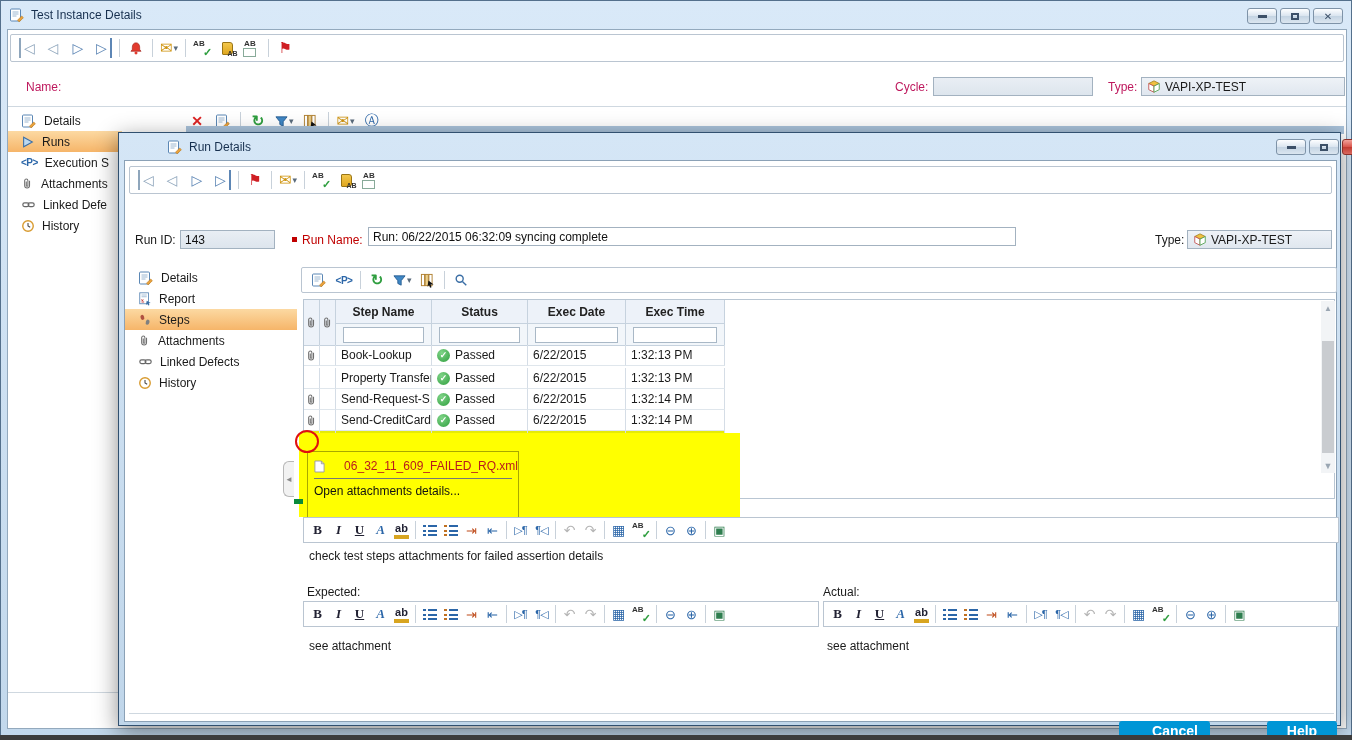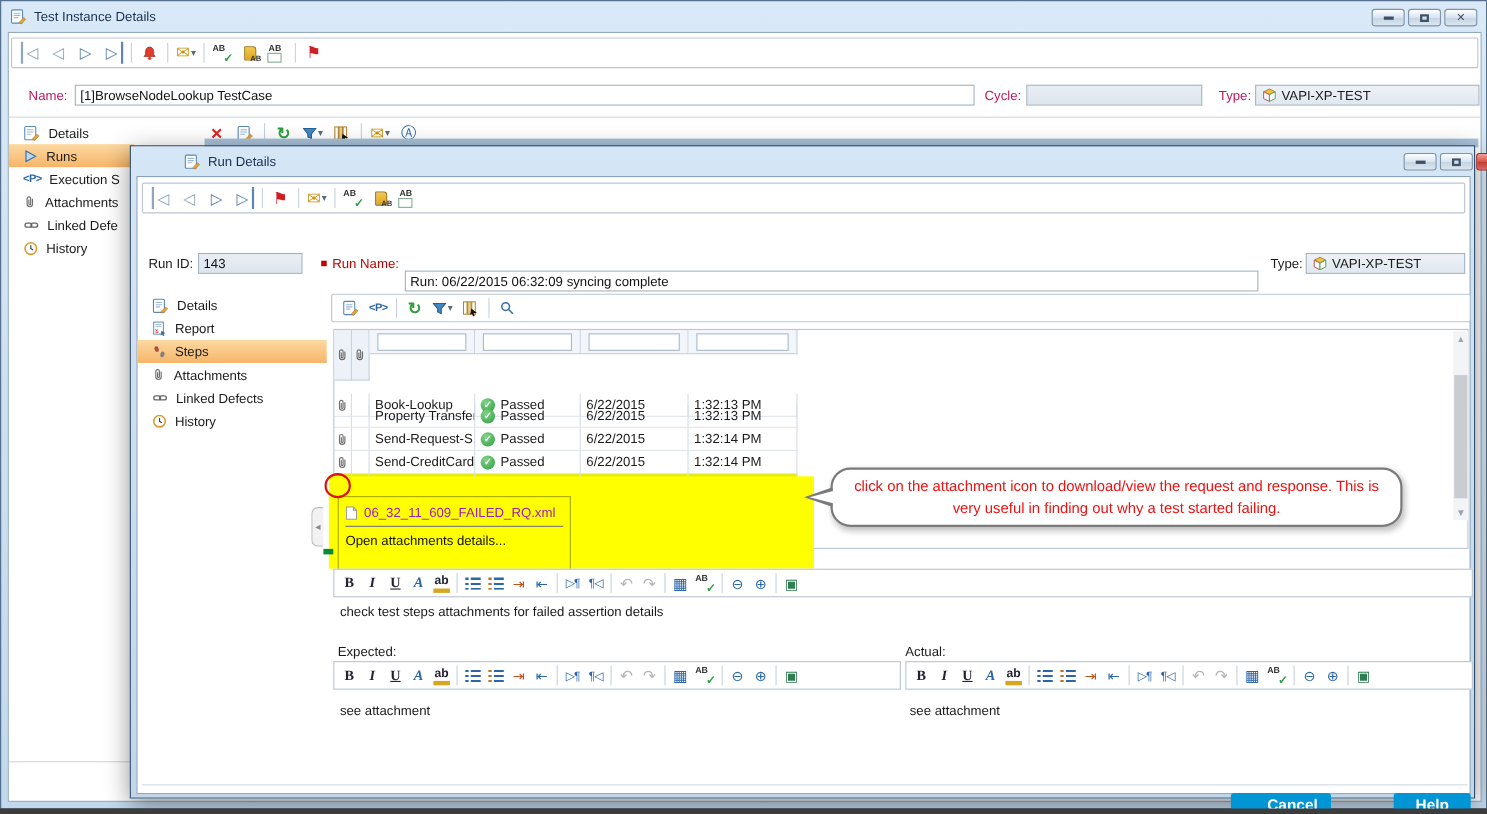--- a/index.html
+++ b/index.html
@@ -99,21 +99,21 @@
 
   .vscroll { left:1017px; top:1px; width:14px; height:172px; background:#f2f4f6; }
   .vscroll .arr { width:14px; height:14px; color:#9aa6b2; font-size:9px; display:flex;
                   align-items:center; justify-content:center; }
   .vscroll .thumb { position:absolute; left:1px; top:40px; width:12px; height:112px; background:#c9ccd0; }
 
   
   #ylblock { left:174px; top:272px; width:441px; height:84px; background:#ffff00; }
   #attmenu { left:182px; top:290px; width:212px; height:74px; background:#ffff00;
              border:1px solid #a8a800; padding-top:3px; }
-  .mitem { display:flex; align-items:center; gap:6px; height:22px; padding-left:6px; color:#a21caf; }
+  .mitem { display:flex; align-items:center; gap:6px; height:22px; padding-left:6px; color:#b91c1c;justify-content:space-between; }
   .msep { height:1px; background:#777; margin:1px 6px 2px 6px; }
   .mfoot { height:20px; display:flex; align-items:center; padding-left:6px; color:#111; }
   #redcirc { left:170px; top:269px; width:24px; height:23px; border:2px solid #e01010; border-radius:50%; }
   #greendash { left:169px; top:338px; width:9px; height:5px; background:#0a8a3c; }
   #collapse { left:158px; top:300px; width:11px; height:36px; background:#f2f2f2; border:1px solid #b8b8b8;
               border-right:none; border-radius:6px 0 0 6px; display:flex; align-items:center;
               justify-content:center; color:#8a8a8a; font-size:8px; }
 
   
   #bubble { left:630px; top:264px; width:520px; height:54px; background:#fff; border:2px solid #7a7a7a;
@@ -215,21 +215,20 @@
     <span class="ab">AB</span>
             <span class="bx"></span>
           </span>
 </span>
       <span class="tsep"></span>
       <span class="ti flag">⚑</span>
     </div>
 
     <div class="fieldrow abs" style="left:0;top:44px;width:1338px;height:26px">
       <label class="abs" style="left:18px;top:6px">Name:</label>
-      <input class="inp abs" style="left: 60px; top: 3px; width: 818px;" value="[1]BrowseNodeLookup TestCase">
       <label class="abs" style="left:887px;top:6px">Cycle:</label>
       <input class="inp ro abs" style="left: 925px; top: 3px; width: 160px;" value="">
       <label class="abs" style="left:1100px;top:6px">Type:</label>
       <div class="typebox abs" style="left:1133px;top:3px;width:204px">
         <span>
   <svg width="14" height="14" viewBox="0 0 16 16">
     <path d="M8 1l6 3-6 3-6-3z" fill="#f0c040" stroke="#a88620"></path>
     <path d="M2 4v7l6 3V7z" fill="#fff" stroke="#c05050"></path>
     <path d="M14 4v7l-6 3V7z" fill="#fff" stroke="#50a050"></path>
   </svg>
@@ -384,21 +383,21 @@
             <span class="bx"></span>
           </span>
 </span>
     </div>
 
     <div class="abs" style="left:0;top:66px;width:1211px;height:26px">
       <label class="abs" style="left:10px;top:6px">Run ID:</label>
       <input class="inp ro abs" style="left: 55px; top: 3px; width: 95px;" value="143">
       <span class="redsq abs" style="left:167px;top:10px"></span>
       <label class="redlbl abs" style="left:177px;top:6px">Run Name:</label>
-      <input class="inp abs" style="left: 243px; top: 19px; width: 776px;" value="Run: 06/22/2015 06:32:09 syncing complete">
+      <input class="inp abs" style="left: 243px; top: 0; width: 648px;" value="Run: 06/22/2015 06:32:09 syncing complete">
       <label class="abs" style="left:1030px;top:6px">Type:</label>
       <div class="typebox abs" style="left:1062px;top:3px;width:145px">
         <span>
   <svg width="14" height="14" viewBox="0 0 16 16">
     <path d="M8 1l6 3-6 3-6-3z" fill="#f0c040" stroke="#a88620"></path>
     <path d="M2 4v7l6 3V7z" fill="#fff" stroke="#c05050"></path>
     <path d="M14 4v7l-6 3V7z" fill="#fff" stroke="#50a050"></path>
   </svg>
 </span>
         <span>VAPI-XP-TEST</span>
@@ -510,38 +509,44 @@
 </span>
           </div>
         <div class="hc cw-a hlab" style="height:46px">
             <span>
   <svg width="13" height="15" viewBox="0 0 16 16" fill="none" stroke="#6f6f6f" stroke-width="1.3">
     <path d="M10.5 4.5v6a3 3 0 0 1-6 0v-6a2 2 0 0 1 4 0v6a1 1 0 0 1-2 0v-5"></path>
   </svg>
 </span>
           </div>
         <div style="display:flex;flex-direction:column">
+          <div style="display:flex">
+            <div class="hc cw-n hlab">Step Name</div>
+            <div class="hc cw-s hlab">Status</div>
+            <div class="hc cw-d hlab">Exec Date</div>
+            <div class="hc cw-t hlab">Exec Time</div>
+          </div>
           <div style="display:flex">
             <div class="hfil cw-n">
                 <input style="">
               </div>
             <div class="hfil cw-s">
                 <input style="">
               </div>
             <div class="hfil cw-d">
                 <input style="">
               </div>
             <div class="hfil cw-t">
                 <input style="">
               </div>
           </div>
         </div>
       </div>
 
-      <div class="trow strow" style="top:58px">
+      <div class="trow strow" style="top:45px">
         <div class="c cw-a">
             <span>
   <svg width="13" height="15" viewBox="0 0 16 16" fill="none" stroke="#6f6f6f" stroke-width="1.3">
     <path d="M10.5 4.5v6a3 3 0 0 1-6 0v-6a2 2 0 0 1 4 0v6a1 1 0 0 1-2 0v-5"></path>
   </svg>
 </span>
           </div>
           <div class="c cw-a"></div>
         <div class="c cw-n">Book-Lookup</div>
         <div class="c cw-s">
@@ -632,25 +637,20 @@
 </span>
         <span>06_32_11_609_FAILED_RQ.xml</span>
         </div>
       <div class="msep"></div>
       <div class="mfoot">Open attachments details...</div>
     </div>
     <div id="redcirc" class="abs"></div>
     <div id="greendash" class="abs"></div>
     <div id="collapse" class="abs">◄</div>
 
-    <div id="bubble" class="abs">
-      <span class="tail1"></span>
-      <span class="tail2"></span>
-      <span class="txt">click on the attachment icon to download/view the request and response. This is very useful in finding out why a test started failing.</span>
-    </div>
 
     <div class="rtbar abs" style="left:178px;top:356px;width:1036px">
   <span class="rti srf">B</span>
   <span class="rti it">I</span>
   <span class="rti un">U</span>
   <span class="rti fc">A</span>
   <span class="rti hlt">ab</span>
   <span class="tsep"></span>
   <span class="rti">
           <span class="icon-ul"></span>

